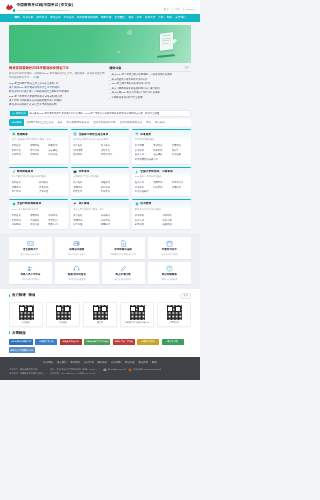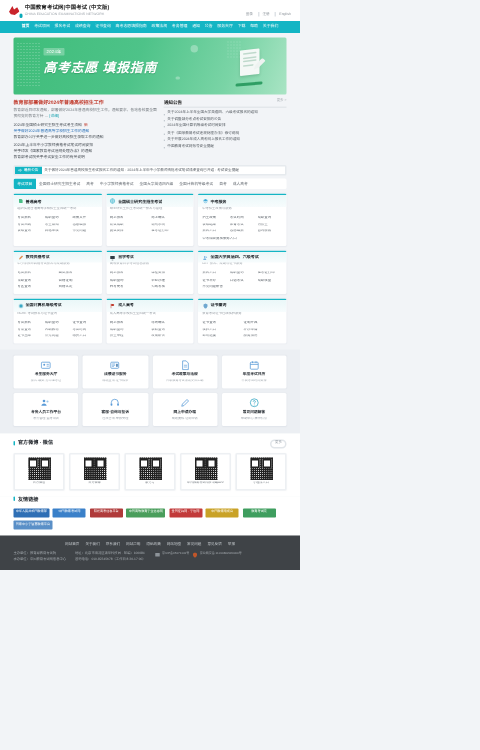--- a/index.html
+++ b/index.html
@@ -195,24 +195,20 @@
     <a>关于我们</a>
   </div>
 
 <div class="hero-wrap">
   <div class="hero">
     <div class="dots"></div>
     <div class="dots2"></div>
     <div class="hero-bub b1"></div>
     <div class="hero-bub b2"></div>
     <div class="hero-bub b3"></div>
-    <div class="hero-txt">
-      <div class="hero-yr">2024年</div>
-      <div class="hero-h1">高考志愿 填报指南</div>
-    </div>
     <div class="hero-art">
       <div class="doc">
           <i></i>
           <i></i>
           <i></i>
           <i></i>
         </div>
       <div class="pen"></div>
       <div class="base"></div>
     </div>

